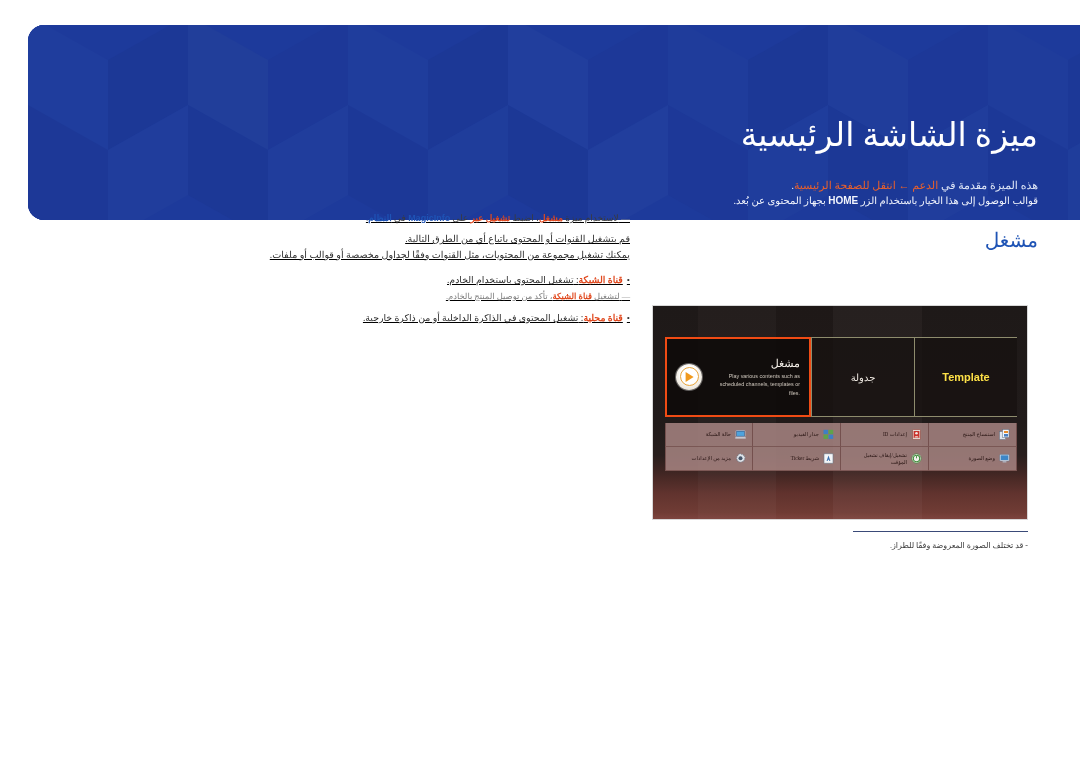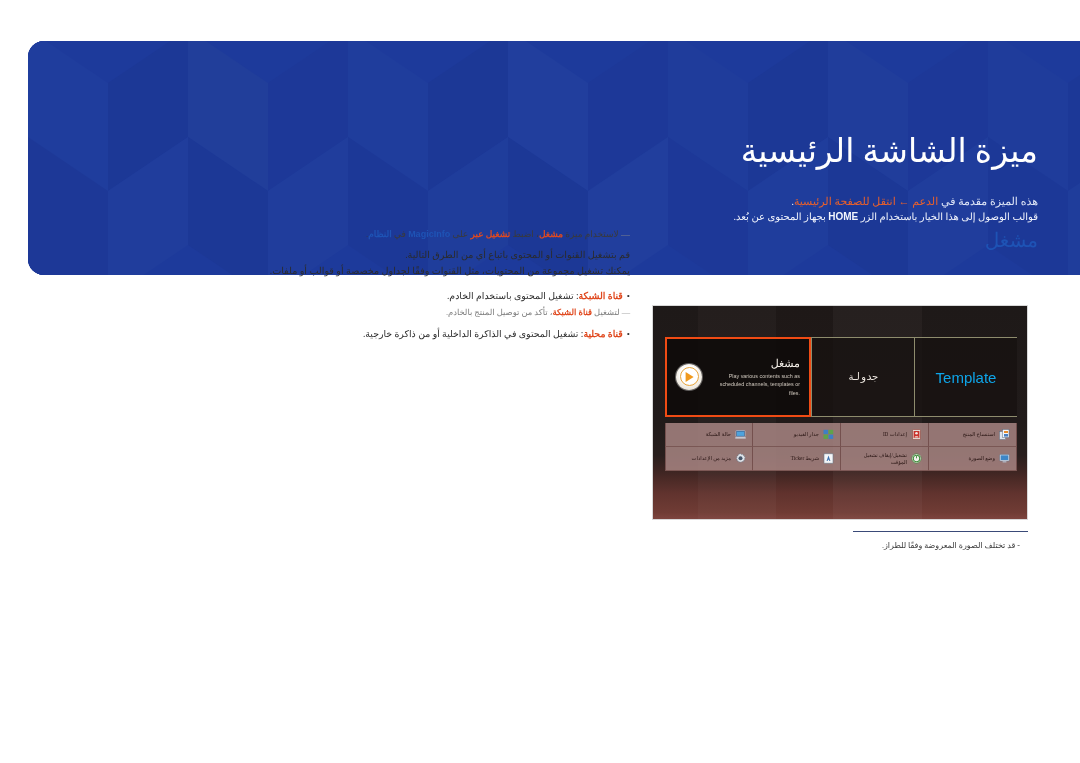--- a/index.html
+++ b/index.html
@@ -7,22 +7,22 @@
     width:1080px;height:763px;
     background:#ffffff;
     font-family:"Liberation Sans", sans-serif;
     overflow:hidden;
     position:relative;
   }
 
   
   .banner{
     position:absolute;
-    left:28px;top:41px;
-    width:1052px;height:234px;
+    left:28px;top:25px;
+    width:1052px;height:195px;
     border-top-left-radius:16px;
     border-bottom-left-radius:16px;
     background:#1e3a9b;
     overflow:hidden;
   }
   .banner-pattern{
     position:absolute;inset:0;
     opacity:1;
   }
   .banner-pattern svg{display:block;width:100%;height:100%;}
@@ -133,26 +133,27 @@
   .tile.t-player{
     width:146px;
     border:2px solid #f04b14;
     background:rgba(14,10,9,0.86);
   }
   .tile.t-schedule{width:103px;border-right:none;}
   .tile.t-template{width:103px;border-right:none;}
   .tile-label{
     color:#efe9e2;
     font-size:10px;
-    font-family:Liberation Mono, monospace;
+    font-family:Liberation Serif, serif;
   }
   .tile-label.latin{
     font-family:"Liberation Sans", sans-serif;
-    font-size:15px;
-    color:#0ea5e9;
+    font-size:11px;
+    color:#fde047;
+    font-weight:bold;
   }
   .player-inner{
     display:flex;
     flex-direction:row-reverse;
     align-items:center;
     gap:7px;
     width:100%;
     padding:0 9px;
     box-sizing:border-box;
   }
@@ -244,31 +245,32 @@
     position:absolute;
     left:853px;top:531px;
     width:175px;
   }
   .foot hr{
     border:none;
     border-top:1px solid #3a4a78;
     margin:0 0 9px 0;
   }
   .foot p{
-    margin:8px;
+    margin:0;
     font-size:8px;
     color:#3b3b3b;
     font-family:"Liberation Serif", serif;
   }
 
   
   .left-col{
     position:absolute;
-    left:30px;top:228px;
+    left:30px;top:212px;
     width:600px;
+    text-decoration:underline;
   }
   .note-line{
     font-size:9px;
     color:#3a3a3a;
     font-family:"Liberation Serif", serif;
     line-height:1.45;
     margin:0 0 6px 0;
     position:relative;
     padding-right:0;
   }

